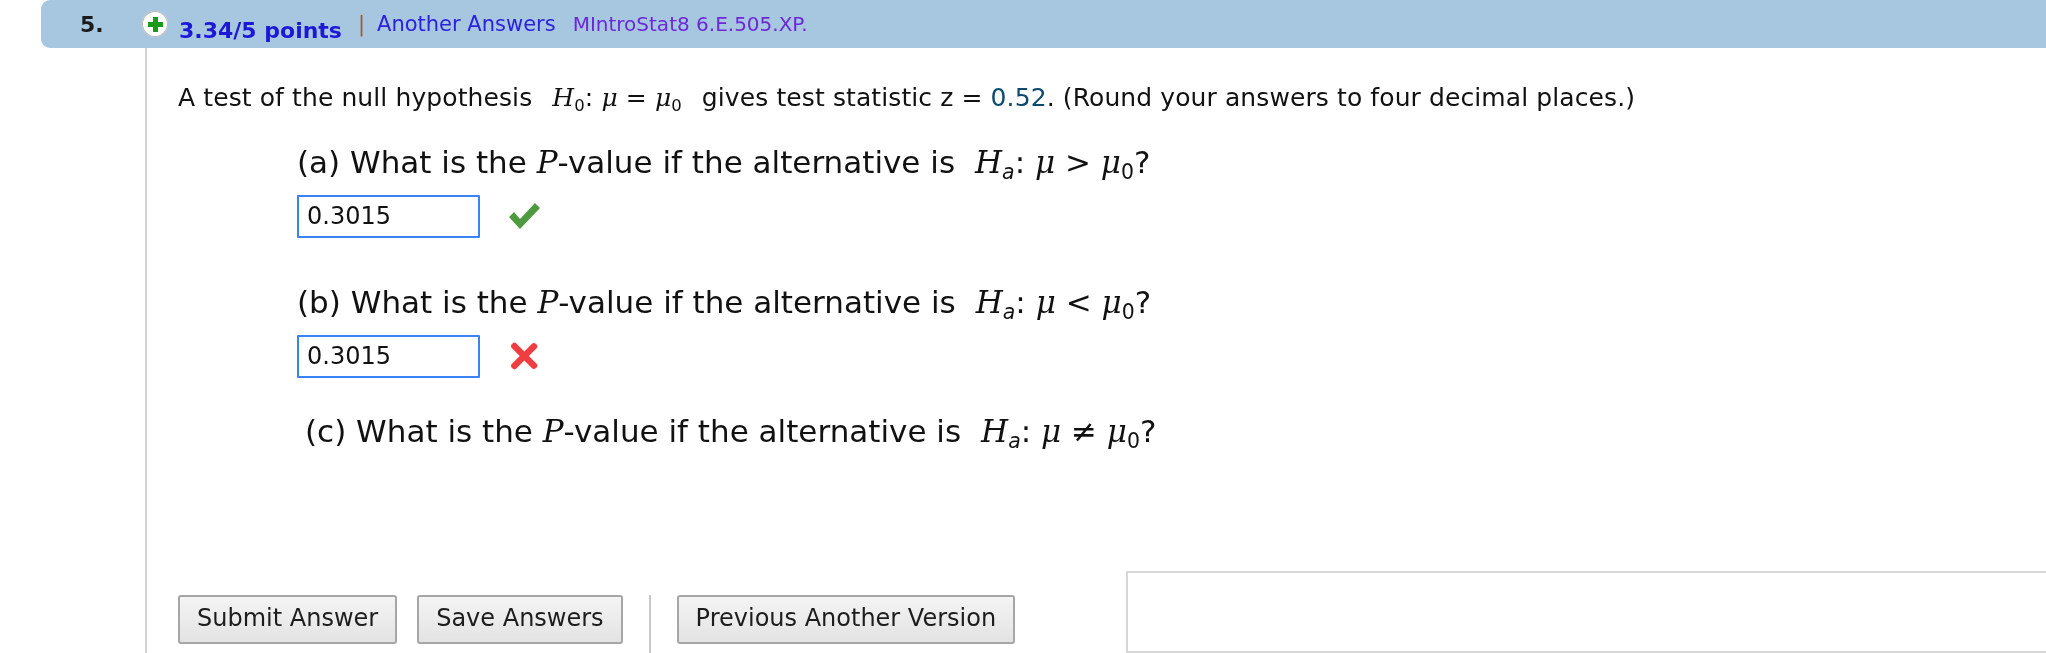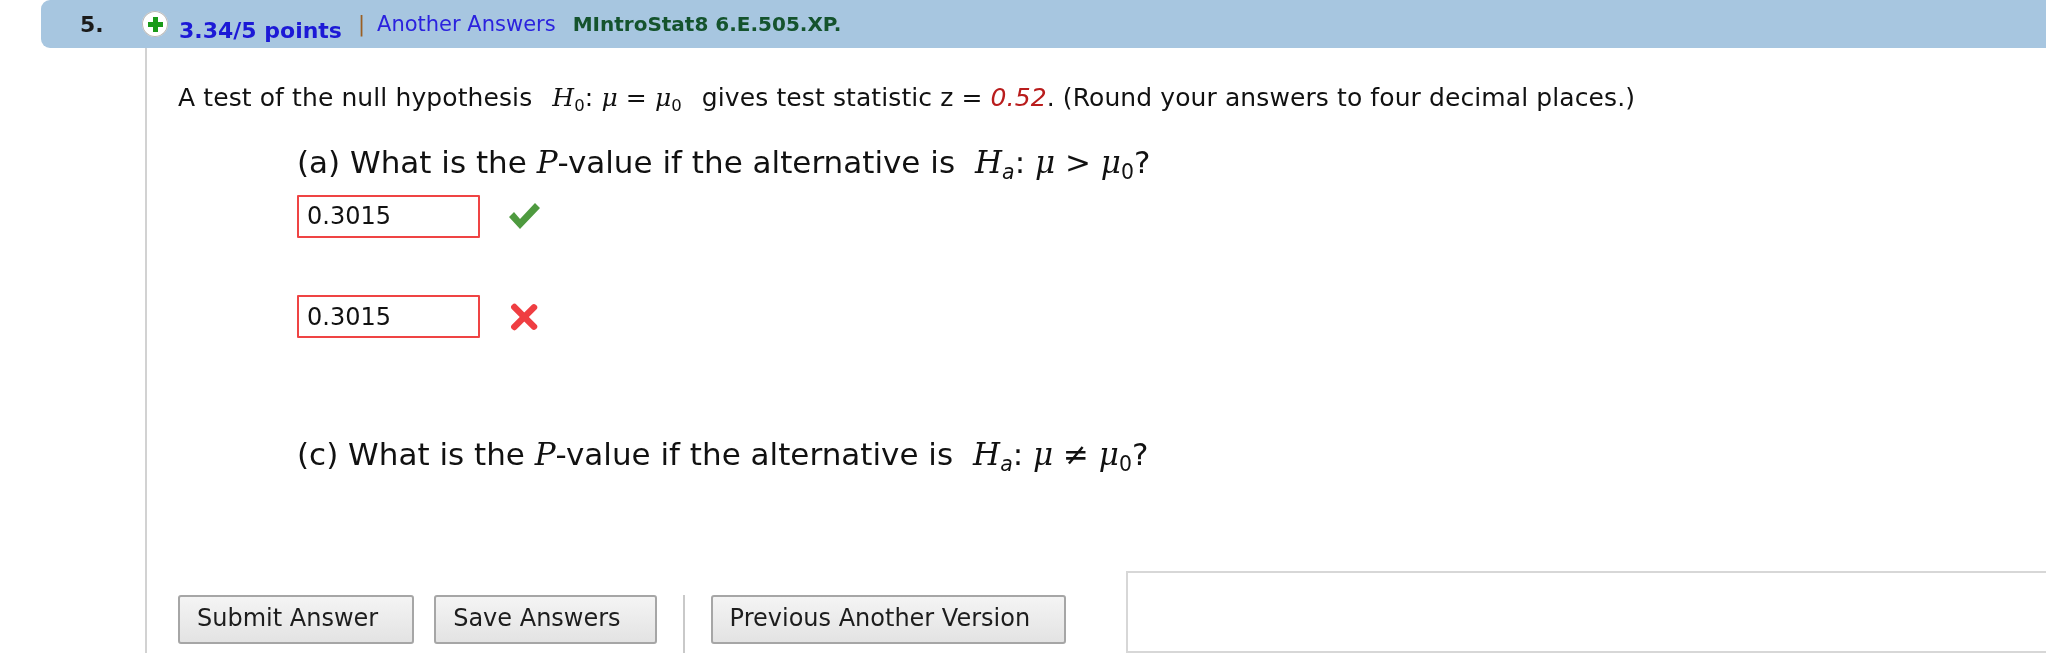--- a/index.html
+++ b/index.html
@@ -70,24 +70,23 @@
     color: #9b5f23;
     font-size: 21px;
     margin: 0 12px 0 16px;
   }
   .prevlink {
     color: #2b22de;
     font-size: 21px;
     text-decoration: none;
   }
   .qid {
-    color: #14532d;
+    color: #6d28d9;
     font-size: 20px;
     margin-left: 17px;
-    font-weight: bold;
   }
 
   
   .vrule {
     position: absolute;
     left: 145px;
     top: 48px;
     width: 2px;
     height: 605px;
     background: #d2d2d2;
@@ -110,36 +109,36 @@
     white-space: nowrap;
     letter-spacing: 0.1px;
   }
   .part {
     position: absolute;
     left: 119px;
     white-space: nowrap;
   }
   .part-a { top: 96px; }
   .part-b { top: 236px; }
-  .part-c { top: 388px; }
+  .part-c { top: 365px; margin-left: 8px; }
 
   .qtext {
     font-size: 31px;
     color: #111111;
     white-space: nowrap;
   }
   .answer-row {
     margin-top: 11px;
     display: flex;
     align-items: center;
   }
   .ansbox {
     width: 183px;
     height: 43px;
-    border: 2px solid #ef4444;
+    border: 2px solid #3b82f6;
     background: #ffffff;
     box-sizing: border-box;
     font-size: 24px;
     color: #111111;
     font-family: "DejaVu Sans", "Liberation Sans", sans-serif;
     padding: 0 8px;
     line-height: 39px;
     border-radius: 1px;
   }
   .mark {
@@ -155,39 +154,39 @@
   sub.s {
     font-size: 0.66em;
     vertical-align: -0.28em;
     font-style: italic;
   }
   sub.sn {
     font-size: 0.66em;
     vertical-align: -0.28em;
     font-style: normal;
   }
-  .red { color: #b91c1c; font-style: italic; }
+  .red { color: #0c4a6e; }
   .sp { display: inline-block; width: 10px; }
 
   
   .footer {
     position: absolute;
     left: 178px;
     top: 595px;
     display: flex;
     align-items: flex-start;
   }
   .btn {
     background: linear-gradient(#f4f4f4, #e3e3e3);
     border: 2px solid #a6a6a6;
     border-radius: 3px;
     font-size: 24px;
     font-family: "DejaVu Sans", "Liberation Sans", sans-serif;
     color: #1d1d1d;
-    padding: 9px 34px 12px 17px;
+    padding: 9px 17px 12px 17px;
     cursor: pointer;
     white-space: nowrap;
     line-height: 1;
   }
   .btn + .btn { margin-left: 20px; }
   .btn-sep {
     width: 2px;
     height: 58px;
     background: #c9c9c9;
     margin: 0 26px;
@@ -235,20 +234,25 @@
       <input class="ansbox" type="text" value="0.3015" style="">
       <span class="mark">
         <svg viewBox="0 0 38 38" width="38" height="38" aria-hidden="true">
           <path d="M4 20 L9 15 L15 22 L30 6 L35 11 L15 32 Z" fill="#4e9a3f"></path>
         </svg>
       </span>
     </div>
   </div>
 
   <div class="part part-b">
+    <div class="qtext">
+      <span>(b)</span>
+      <span>What is the</span>
+      <span><i class="mv">P</i>-value if the alternative is</span><span class="sp"></span><span class="sp"></span><span><i class="mv">H</i><sub class="s">a</sub>: <i class="mv">μ</i> &lt; <i class="mv">μ</i><sub class="sn">0</sub>?</span>
+    </div>
     <div class="answer-row">
       <input class="ansbox" type="text" value="0.3015" style="">
       <span class="mark">
         <svg viewBox="0 0 38 38" width="38" height="38" aria-hidden="true">
           <g fill="#ef3e42">
             <rect x="16" y="2" width="6.5" height="34" rx="3" transform="rotate(45 19 19)"></rect>
             <rect x="16" y="2" width="6.5" height="34" rx="3" transform="rotate(-45 19 19)"></rect>
           </g>
         </svg>
       </span>

